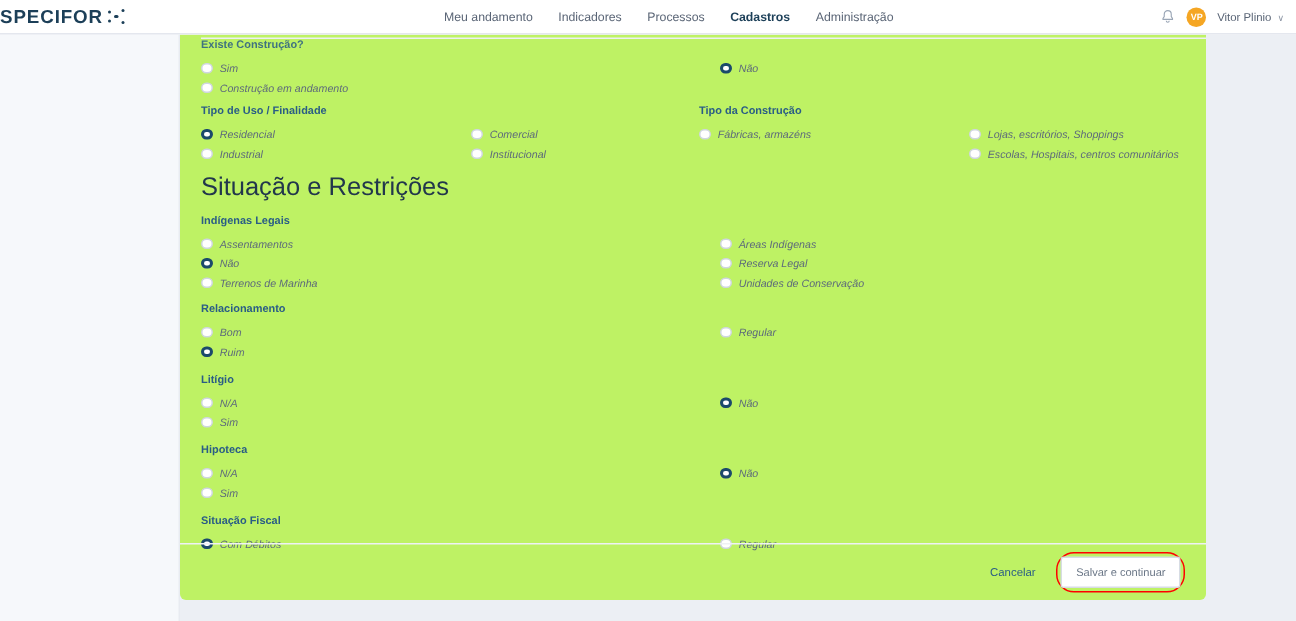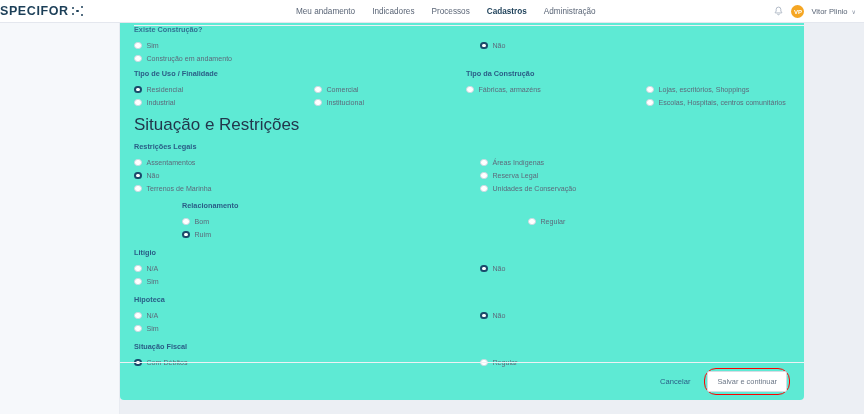--- a/index.html
+++ b/index.html
@@ -65,21 +65,21 @@
     position: absolute; left: 0; top: 23px;
     width: 120px; height: 391px;
     background: #f6f8fb;
     border-right: 1px solid #e8ebf1;
   }
 
   
   .card {
     position: absolute; left: 120px; top: 23px;
     width: 684px; height: 377px;
-    background: #5eead4;
+    background: #bef264;
     border-radius: 0 0 4px 4px;
     overflow: hidden;
   }
   .card-body {
     position: absolute; left: 0; top: 0; right: 0; bottom: 38px;
     padding: 0 14px;
   }
 
   .group { position: absolute; }
   .grp-label {
@@ -90,21 +90,21 @@
 
   .radio-row { display: flex; align-items: center; gap: 5px; height: 13px; }
   .radio {
     width: 7.5px; height: 7.5px; border-radius: 50%;
     border: 1.2px solid #cfd6e0; background: #fff;
     flex: 0 0 auto;
   }
   .radio.checked {
     border: 2.2px solid #1b4a6b; background: #fff;
   }
-  .radio-label { font-size: 7.1px; color: #5d6a7b; white-space: nowrap; }
+  .radio-label { font-size: 7.1px; color: #5d6a7b; white-space: nowrap; font-style: italic; }
 
   .section-title {
     font-size: 17px; color: #22374c; font-weight: normal;
   }
 
   .divider-top {
     position: absolute; left: 134px; top: 25px; width: 670px; height: 1px;
     background: #edf0f4;
   }
 
@@ -241,21 +241,21 @@
             <span class="radio"></span>
             <span class="radio-label">Escolas, Hospitais, centros comunitários</span>
           </div>
         </div>
       </div>
     </div>
 
     <div class="section-title" style="position:absolute; left:14px; top:92px;">Situação e Restrições</div>
 
     <div class="group" style="left:14px; top:119px;">
-      <div class="grp-label">Restrições Legais</div>
+      <div class="grp-label">Indígenas Legais</div>
       <div style="position:relative; height:40px;">
         <div style="position:absolute; left:0; top:0;">
           <div class="radio-row">
             <span class="radio"></span>
             <span class="radio-label">Assentamentos</span>
           </div>
           <div class="radio-row">
             <span class="radio checked"></span>
             <span class="radio-label">Não</span>
           </div>
@@ -274,21 +274,21 @@
             <span class="radio-label">Reserva Legal</span>
           </div>
           <div class="radio-row">
             <span class="radio"></span>
             <span class="radio-label">Unidades de Conservação</span>
           </div>
         </div>
       </div>
     </div>
 
-    <div class="group" style="left:14px; top:178px;margin-left:48px;">
+    <div class="group" style="left:14px; top:178px;">
       <div class="grp-label">Relacionamento</div>
       <div style="position:relative; height:26px;">
         <div style="position:absolute; left:0; top:0;">
           <div class="radio-row">
             <span class="radio"></span>
             <span class="radio-label">Bom</span>
           </div>
           <div class="radio-row">
             <span class="radio checked"></span>
             <span class="radio-label">Ruim</span>

